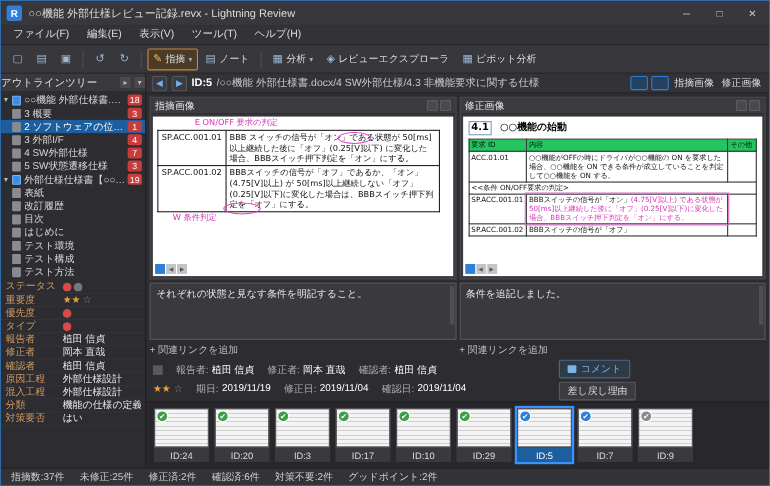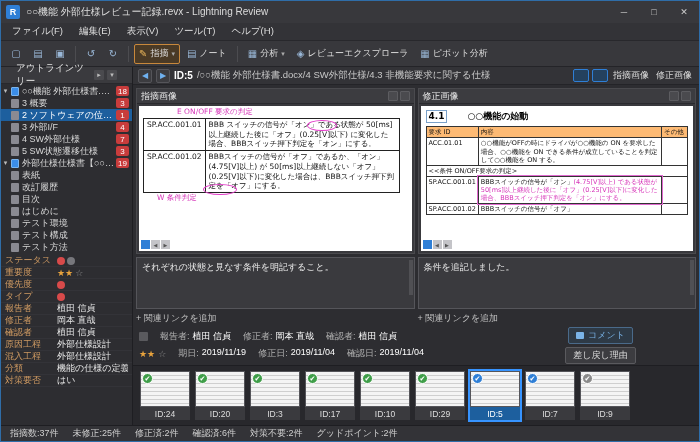--- a/index.html
+++ b/index.html
@@ -19,21 +19,21 @@
   .toolbar{height:26px;background:#38383c;display:flex;align-items:center;padding:0 5px;gap:2px;flex:none;border-bottom:1px solid #242428}
   .tbtn{height:20px;min-width:20px;display:flex;align-items:center;justify-content:center;gap:3px;padding:0 4px;font-size:9px;color:#ddd;border:1px solid transparent;border-radius:2px;white-space:nowrap}
   .tbtn .gi{font-size:10px;color:#9ab8d8}
   .tbtn.flag{border-color:#c8883c;background:#4a3a26}
   .tbtn.flag .gi{color:#e8b45a}
   .tsep{width:1px;height:16px;background:#4c4c50;margin:0 3px}
   .caret-sm{font-size:7px;color:#aaa}
   
   .content{flex:1;display:flex;min-height:0}
   .sidebar{width:132px;background:#2d2d31;border-right:1px solid #1e1e22;display:flex;flex-direction:column;flex:none}
-  .sideheader{height:17px;background:#3a3a3e;display:flex;align-items:center;padding:0 15px;font-size:9.5px;color:#e0e0e0;border-bottom:1px solid #28282c;gap:3px;flex:none}
+  .sideheader{height:17px;background:#3a3a3e;display:flex;align-items:center;padding:0 0;font-size:9.5px;color:#e0e0e0;border-bottom:1px solid #28282c;gap:3px;flex:none}
   .shicons{margin-left:auto;display:flex;gap:3px;color:#9a9a9e;font-size:8px}
   .shic{width:10px;height:10px;background:#4a4a4e;border-radius:1px;display:flex;align-items:center;justify-content:center;font-size:7px;color:#bbb}
   .tree{flex:1;overflow:hidden;padding-top:1px}
   .tree-row{height:12px;display:flex;align-items:center;font-size:9px;color:#d8d8d8;padding-right:3px;white-space:nowrap}
   .tree-row.sel{background:#1d5f9e;color:#fff}
   .caret{width:9px;font-size:7px;color:#bbb;text-align:center;flex:none}
   .indent{width:9px;flex:none}
   .ticon{width:8px;height:9px;border-radius:1px;margin:0 3px 0 1px;flex:none}
   .ticon.doc{background:#3b8de8;border:1px solid #79b4ee}
   .ticon.sec{background:#8a8a92}
@@ -66,42 +66,42 @@
   .pgar{width:9px;height:9px;background:#c4c4c8;color:#555;font-size:5px;display:flex;align-items:center;justify-content:center}
   
   .fdoc{padding:1px 4px;font-size:7.5px;line-height:1.3}
   .pinkcap{color:#d633b8;margin-left:34px;white-space:nowrap}
   .ftab{border-collapse:collapse;width:97%;margin-top:1px}
   .ftab td{border:1px solid #222;vertical-align:top;padding:1px 3px;font-size:7.5px}
   .ftab .idc{width:56px;white-space:nowrap}
   .annot{position:absolute;border:1.5px solid #e23cc8;border-radius:50%;pointer-events:none}
   
   .xdoc{padding:3px 5px;font-size:6.8px;line-height:1.25}
-  .xhead{display:flex;align-items:center;gap:20px;font-size:9px;font-weight:bold;margin:1px 0 3px;color:#000}
+  .xhead{display:flex;align-items:center;gap:7px;font-size:9px;font-weight:bold;margin:1px 0 3px;color:#000}
   .secno{border:1px solid #7aa0c8;padding:0 2px}
   .xtab{border-collapse:collapse;width:100%}
   .xtab th,.xtab td{border:1px solid #333;padding:1px 2px;font-size:6.5px;vertical-align:top;text-align:left;font-weight:normal}
-  .xtab th{background:#fdba74}
+  .xtab th{background:#22c55e}
   .xtab .idc{width:44px;white-space:nowrap}
   .xtab .etc{width:26px}
   .added{color:#d633b8}
   .hl{outline:1px solid #e06ad0}
   
   .comments-row{height:52px;display:flex;gap:3px;padding:0 3px;flex:none}
   .commentbox{flex:1;background:#3a3a3e;border:1px solid #55555a;color:#e8e8e8;font-size:9px;padding:3px 5px;position:relative;overflow:hidden}
   .commentbox::after{content:"";position:absolute;right:1px;top:2px;width:4px;height:70%;background:#505054}
   .links-row{height:14px;display:flex;gap:3px;padding:0 3px;margin-top:2px;flex:none;align-items:center}
   .addlink{flex:1;font-size:9px;color:#c0c0c0}
   .meta-row{height:40px;display:flex;padding:2px 6px;gap:6px;flex:none}
   .meta-left{flex:1;display:flex;flex-direction:column;justify-content:center;gap:4px;font-size:9px;min-width:0}
   .mline{display:flex;gap:12px;align-items:center;white-space:nowrap}
   .pair{display:flex;gap:3px}
   .mlabel{color:#b0b0b0}.mvalue{color:#fff}
   .micon{width:9px;height:9px;background:#5a5a5e;border-radius:1px;flex:none}
-  .meta-right{width:185px;display:flex;flex-direction:column;align-items:center;gap:3px;flex:none}
+  .meta-right{width:185px;display:flex;flex-direction:column;align-items:flex-start;gap:3px;flex:none}
   .cbtn{display:flex;align-items:center;gap:4px;font-size:9px;color:#7ab4e8;border:1px solid #4a6a8a;background:#2e3a46;padding:1px 7px;border-radius:2px}
   .cbtn .bico{width:8px;height:7px;background:#7ab4e8;border-radius:1px}
   .rbtn{font-size:9px;color:#ddd;border:1px solid #5a5a5e;background:#3c3c40;padding:1px 7px;border-radius:2px}
   .backbtn{margin-top:auto;align-self:flex-end;font-size:9px;color:#ddd}
   
   .thumbs{height:60px;background:#28282c;border-top:1px solid #1e1e22;display:flex;align-items:center;gap:5px;padding:0 7px;overflow:hidden;flex:none}
   .thumb{width:50px;display:flex;flex-direction:column;flex:none}
   .timg{height:36px;border:1px solid #55555a;position:relative;background:repeating-linear-gradient(180deg,#f4f4f4 0 3px,#cfcfcf 3px 4px)}
   .tcheck{position:absolute;top:1px;left:1px;width:11px;height:11px;border-radius:50%;color:#fff;font-size:7px;display:flex;align-items:center;justify-content:center;border:1px solid #fff}
   .tid{height:13px;background:#3a3a3e;color:#ddd;font-size:8.5px;display:flex;align-items:center;justify-content:center}

